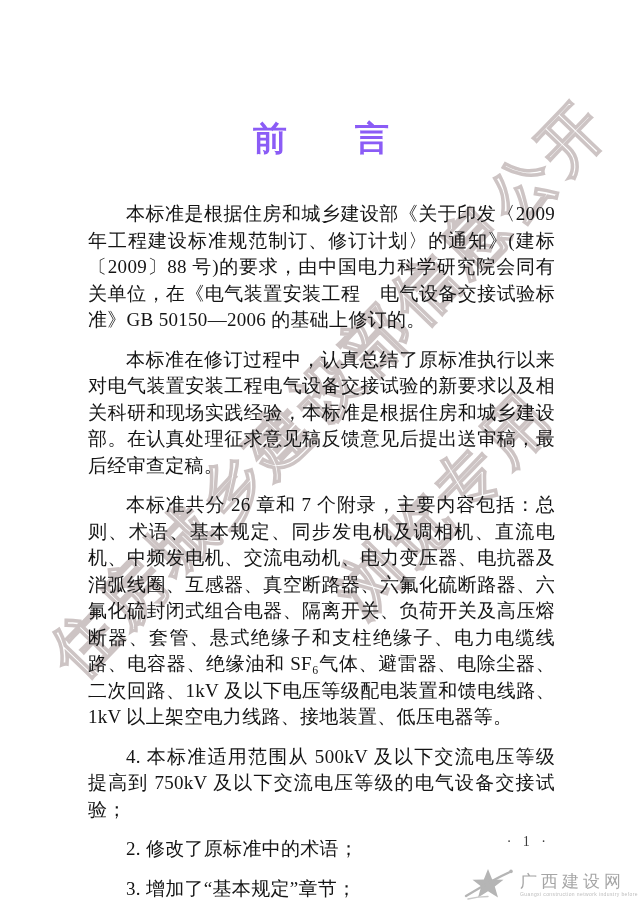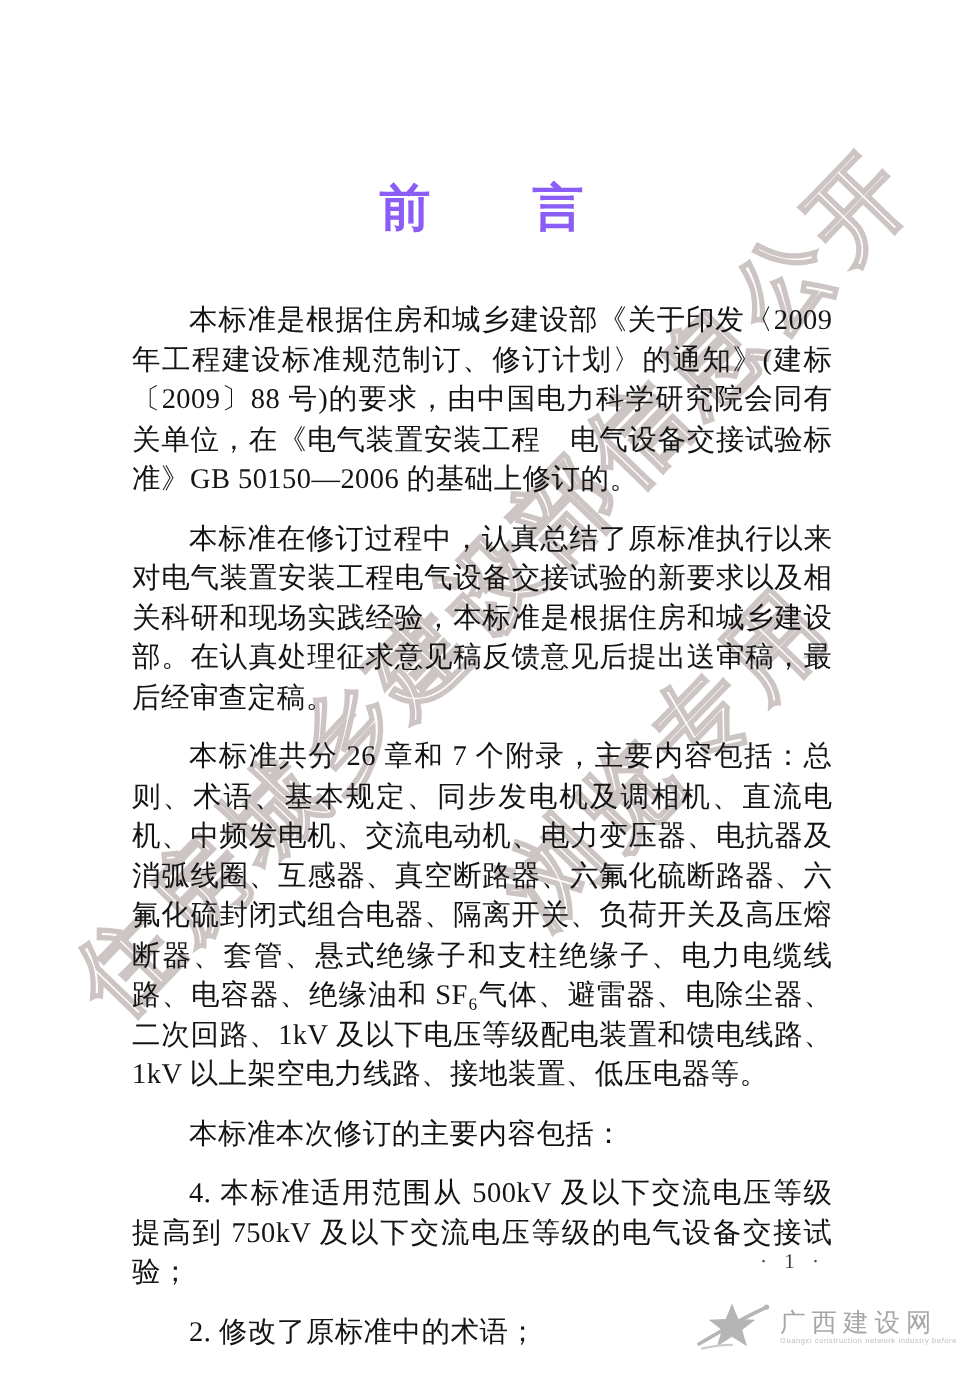--- a/index.html
+++ b/index.html
@@ -107,23 +107,23 @@
 
   <div class="watermark wm1">住房城乡建设部信息公开</div>
   <div class="watermark wm2">浏览专用</div>
 
   <h1 class="title">前　　言</h1>
 
   <div class="body-text">
       <p>本标准是根据住房和城乡建设部《关于印发〈2009 年工程建设标准规范制订、修订计划〉的通知》(建标〔2009〕88 号)的要求，由中国电力科学研究院会同有关单位，在《电气装置安装工程　电气设备交接试验标准》GB 50150—2006 的基础上修订的。</p>
       <p>本标准在修订过程中，认真总结了原标准执行以来对电气装置安装工程电气设备交接试验的新要求以及相关科研和现场实践经验，本标准是根据住房和城乡建设部。在认真处理征求意见稿反馈意见后提出送审稿，最后经审查定稿。</p>
       <p>本标准共分 26 章和 7 个附录，主要内容包括：总则、术语、基本规定、同步发电机及调相机、直流电机、中频发电机、交流电动机、电力变压器、电抗器及消弧线圈、互感器、真空断路器、六氟化硫断路器、六氟化硫封闭式组合电器、隔离开关、负荷开关及高压熔断器、套管、悬式绝缘子和支柱绝缘子、电力电缆线路、电容器、绝缘油和 SF₆气体、避雷器、电除尘器、二次回路、1kV 及以下电压等级配电装置和馈电线路、1kV 以上架空电力线路、接地装置、低压电器等。</p>
-      <p>本标准本次修订的主要内容包括：</p>
       <p>4. 本标准适用范围从 500kV 及以下交流电压等级提高到 750kV 及以下交流电压等级的电气设备交接试验；</p>
       <p>2. 修改了原标准中的术语；</p>
+      <p>3. 增加了“基本规定”章节；</p>
       <p>5. 修改了同步发电机及调相机、电力变压器、电抗器及消弧线圈、互感器、真空断路器、六氟化硫断路器、六氟化硫封闭组合电</p>
     </div>
 
   <div class="page-number">· 1 ·</div>
 
   <div class="footer-logo">
     <svg class="logo-mark" viewBox="0 0 52 38" xmlns="http://www.w3.org/2000/svg">
       <path d="M26 3 L30.2 13.4 L41.5 13.8 L32.8 20.6 L36 31.5 L26 25.2 L16 31.5 L19.2 20.6 L10.5 13.8 L21.8 13.4 Z" fill="#b5b5b5" stroke="none"></path>
       <path d="M4 30 C 14 24, 34 12, 48 6" fill="none" stroke="#b5b5b5" stroke-width="2.4" stroke-linecap="round"></path>
       <circle cx="49" cy="5.4" r="1.8" fill="#b5b5b5"></circle>

